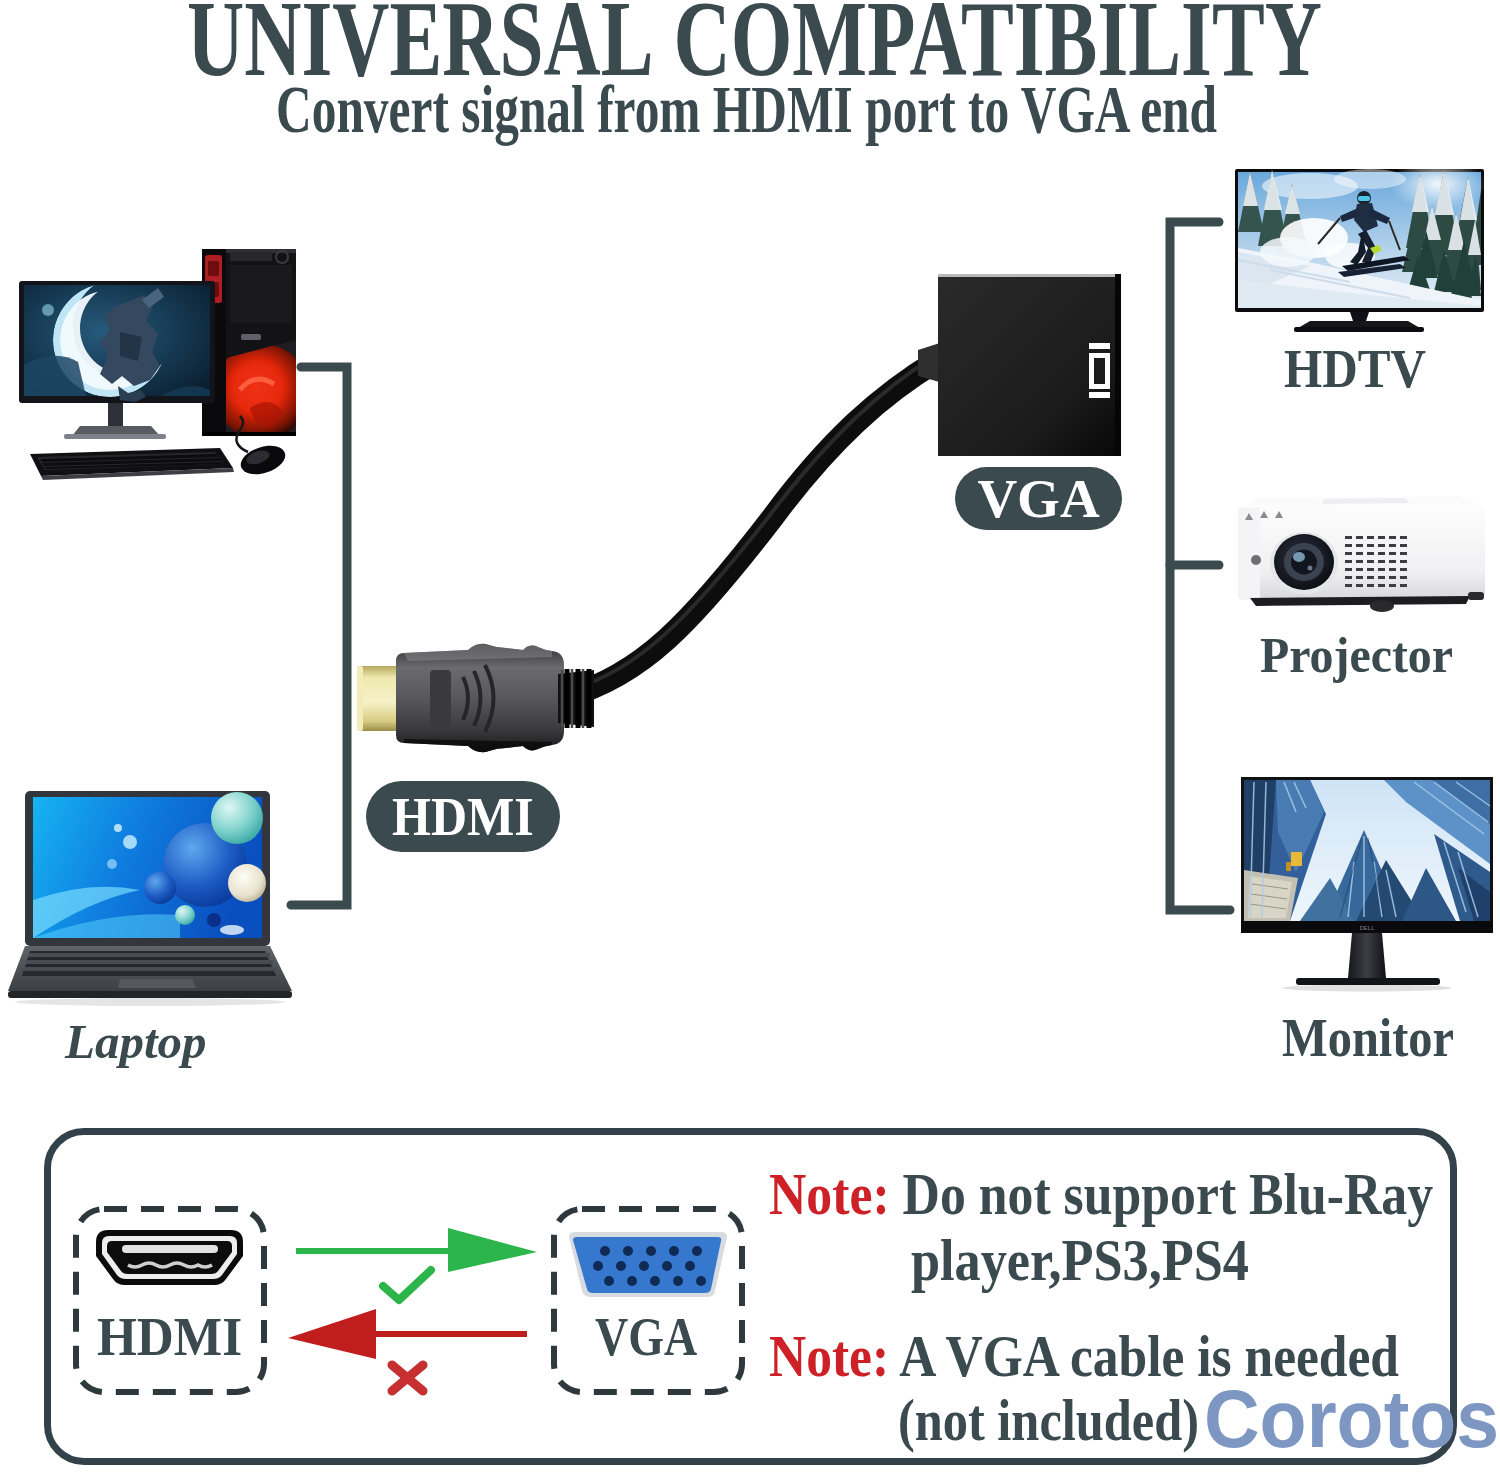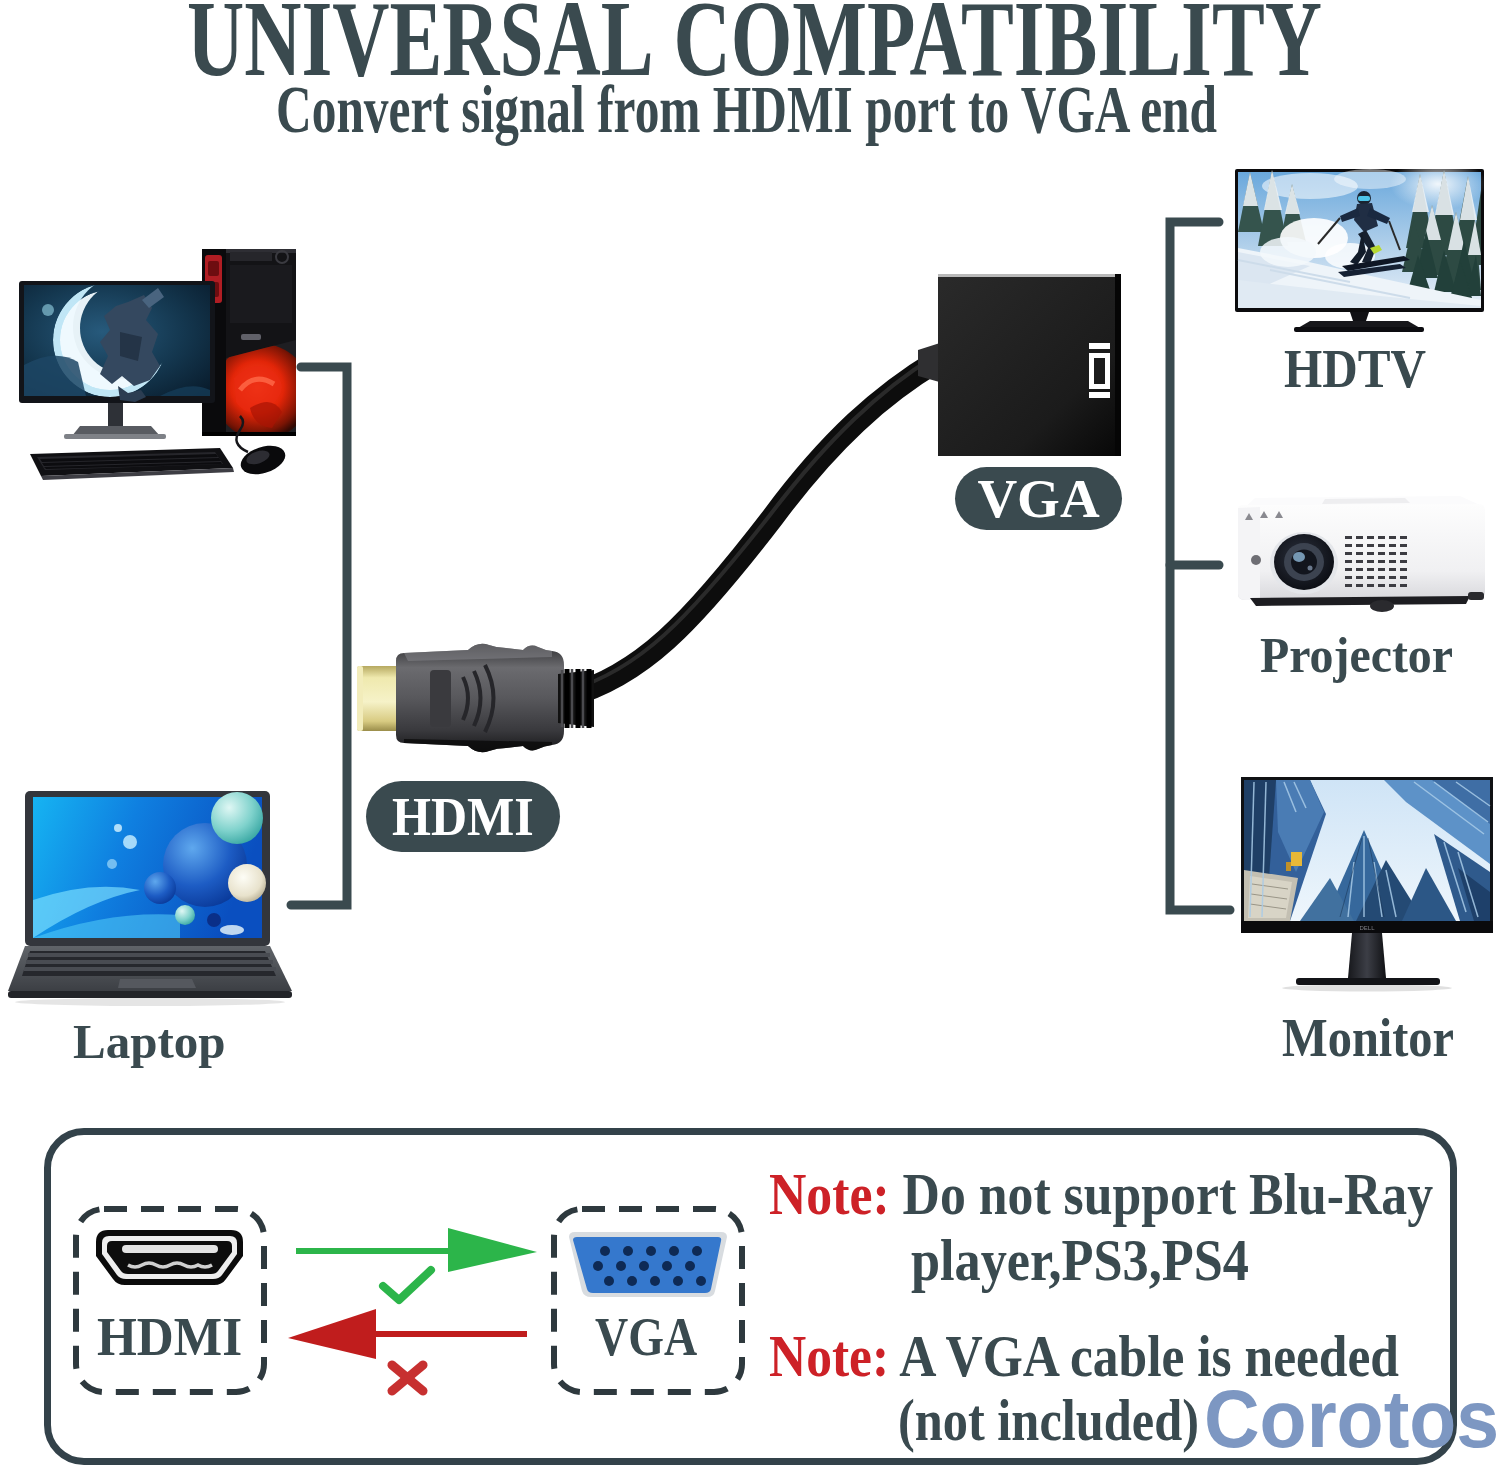--- a/index.html
+++ b/index.html
@@ -154,21 +154,21 @@
     <polygon points="30,171 265,171 276,196 22,196" fill="#26282d"></polygon>
     <g fill="#494c52">
       <rect x="28" y="173" width="242" height="4"></rect>
         <rect x="26" y="180" width="247" height="4"></rect>
         <rect x="24" y="187" width="252" height="4"></rect>
     </g>
     <polygon points="120,199 192,199 196,208 118,208" fill="#55585e"></polygon>
     <rect x="8" y="211" width="284" height="7" rx="3" fill="#222428"></rect>
     <ellipse cx="150" cy="222" rx="135" ry="4" fill="#000" opacity="0.10"></ellipse>
   </svg>
-  <div class="lbl" id="lblLaptop" style="left:73px;top:1017px;font-size:49px;">Laptop</div>
+  <div class="lbl" id="lblLaptop" style="left:65px;top:1017px;font-size:49px;font-style:italic;">Laptop</div>
 
   <svg class="abs" style="left:330px;top:250px;" width="820" height="560" viewBox="0 0 820 560">
     <defs>
       <linearGradient id="gold" x1="0" y1="0" x2="0" y2="1">
         <stop offset="0%" stop-color="#b6a960"></stop>
           <stop offset="18%" stop-color="#efe9ae"></stop>
         <stop offset="55%" stop-color="#f6f2c8"></stop>
           <stop offset="85%" stop-color="#d8cb82"></stop>
         <stop offset="100%" stop-color="#9a8d4a"></stop>
       </linearGradient>

